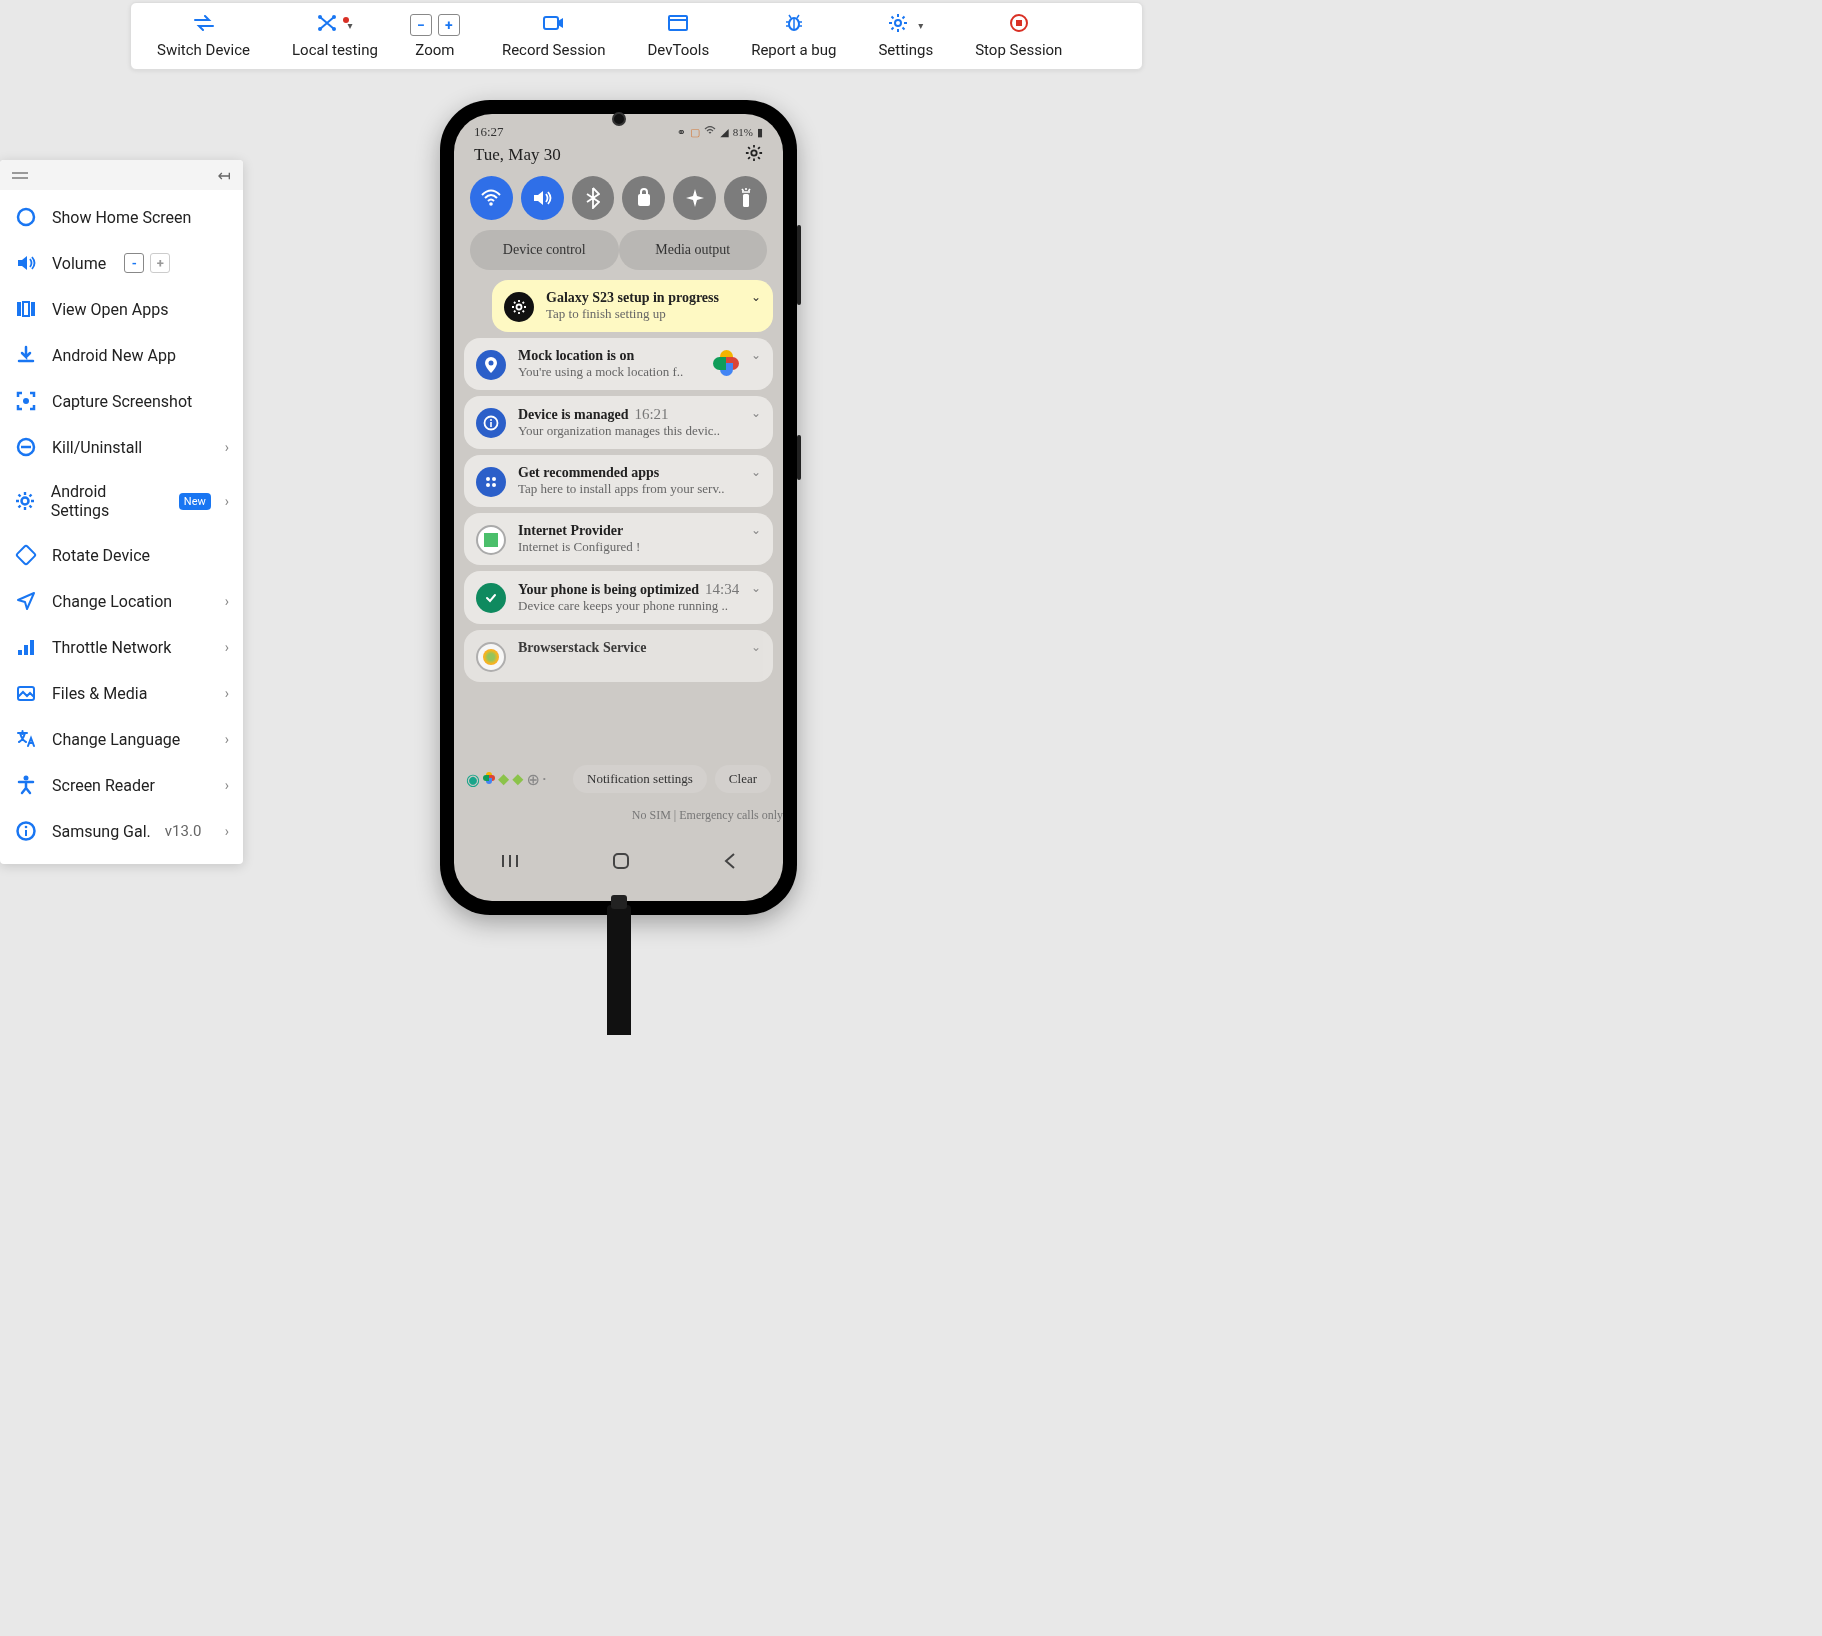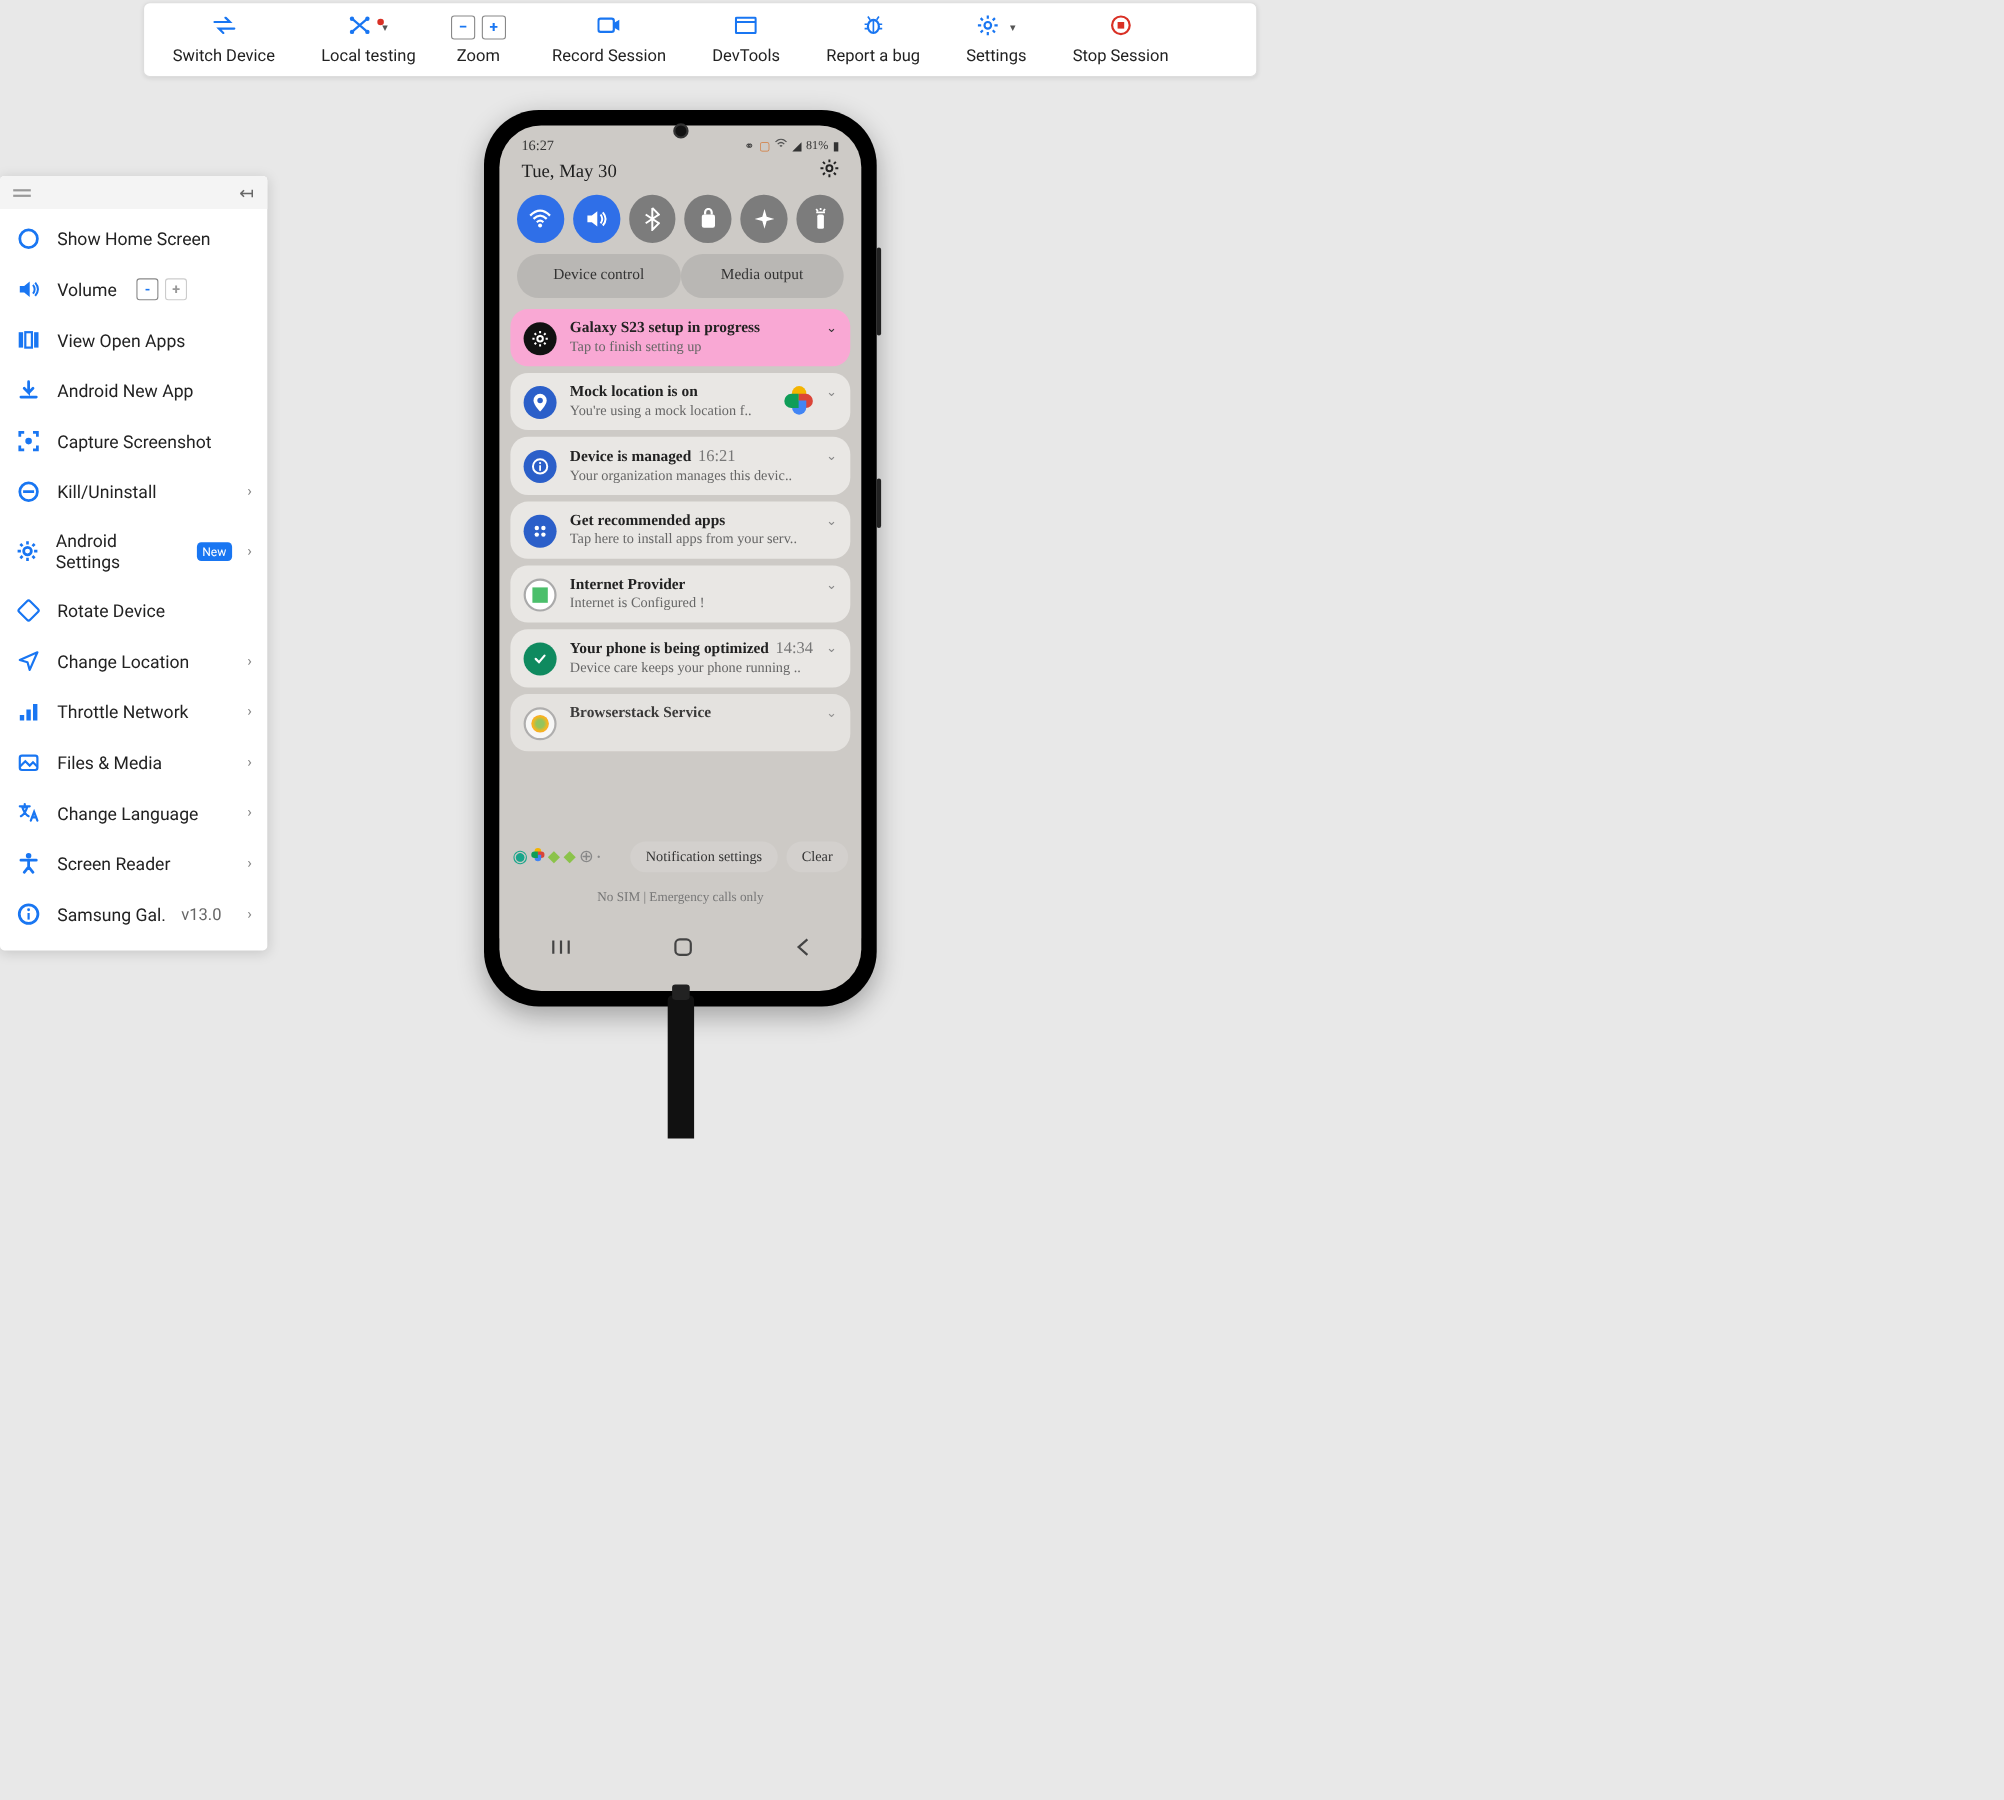--- a/index.html
+++ b/index.html
@@ -147,21 +147,21 @@
     flex:1; height:40px; border-radius:22px; background:#b9b7b4;
     display:flex; align-items:center; justify-content:center;
     font-size:14px; color:#333;
   }
 
   .notif-stack { display:flex; flex-direction:column; gap:6px; padding:0 10px; }
   .notif {
     background:#e9e7e4; border-radius:16px; padding:10px 12px;
     display:flex; gap:12px; align-items:flex-start; position:relative;
   }
-  .notif.blue { background:#f9a8d4; }
+  .notif.blue { background:#fef9c3;margin-left:28px; }
   .nicon {
     width:30px; height:30px; border-radius:50%; background:#2b5fc9;
     display:flex; align-items:center; justify-content:center; color:#fff; flex-shrink:0;
     margin-top:2px;
   }
   .nicon.dark { background:#111; }
   .nicon.outline { background:#fff; border:2px solid #aaa; }
   .nicon.green { background:#0f8a5f; }
   .ntext { flex:1; min-width:0; }
   .ntitle { font-size:14px; color:#222; font-weight:600; display:flex; align-items:center; gap:6px; }
@@ -175,21 +175,21 @@
     background:linear-gradient(to bottom, rgba(205,202,198,0) 0%, rgba(205,202,198,0.9) 55%, rgba(205,202,198,1) 75%);
     pointer-events:none;
   }
   .bottom-row {
     position:absolute; left:0; right:0; bottom:108px;
     display:flex; align-items:center; gap:8px; padding:0 12px;
     z-index:5;
   }
   .small-icons { display:flex; gap:3px; flex:1; align-items:center; }
   .ppill { background:#d3d0cd; border-radius:18px; padding:6px 14px; font-size:13px; color:#333; }
-  .sim-line { position:absolute; left:0; right:0; bottom:78px; text-align:center; font-size:12px; color:#777; z-index:5; }
+  .sim-line { position:absolute; left:0; right:0; bottom:78px; text-align:right; font-size:12px; color:#777; z-index:5; }
 
   .navbar {
     position:absolute; left:0; right:0; bottom:18px; height:40px;
     display:flex; justify-content:space-around; align-items:center;
     z-index:5;
   }
   .navbtn { color:#444; }
 
   .cable {
     position:absolute; bottom:-120px; left:50%; transform:translateX(-50%);

